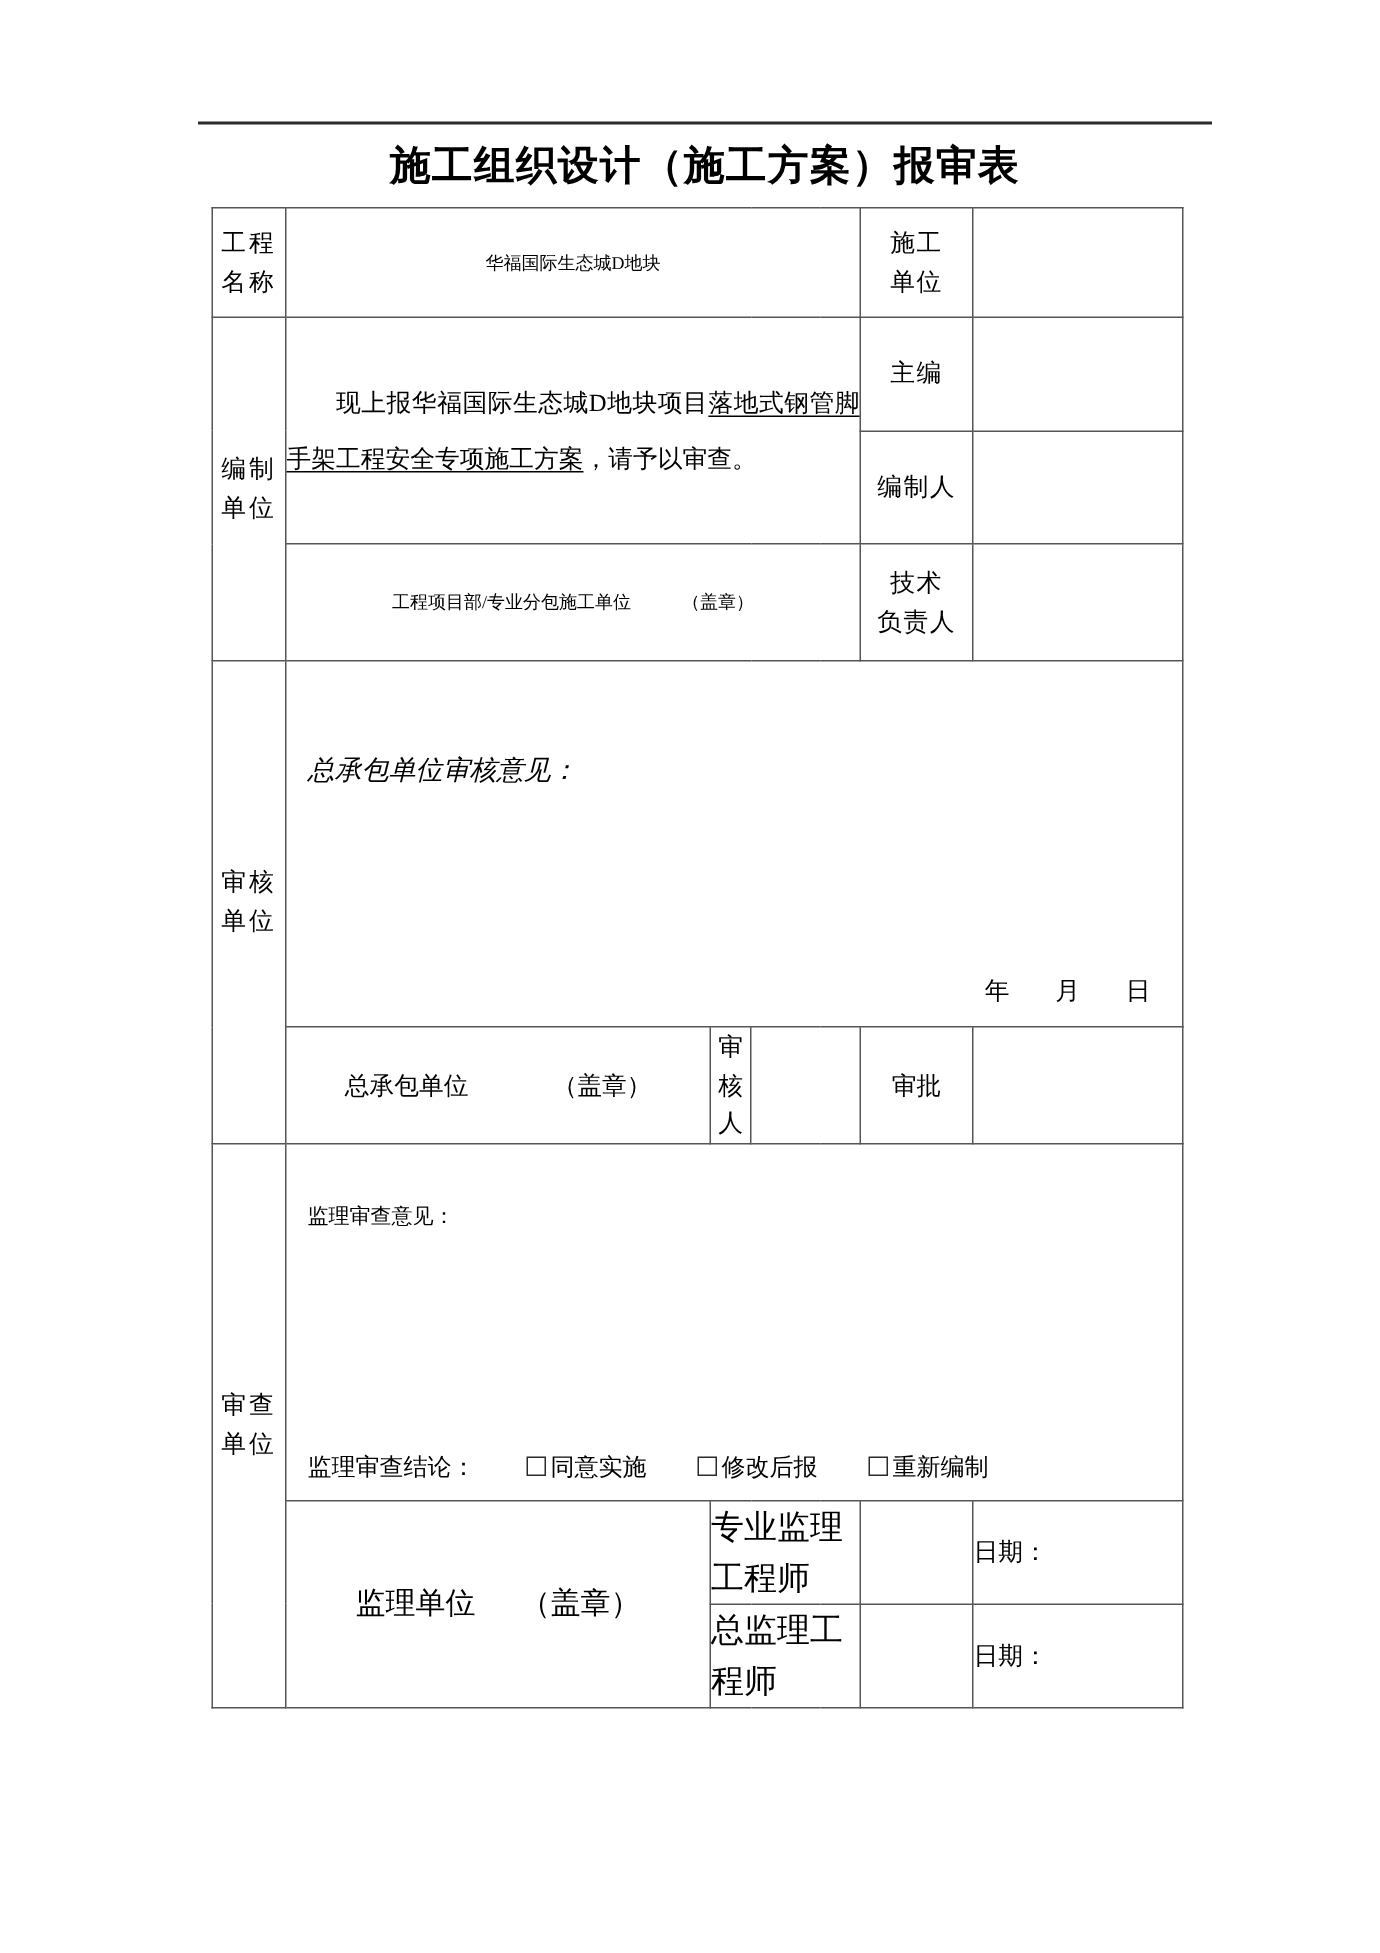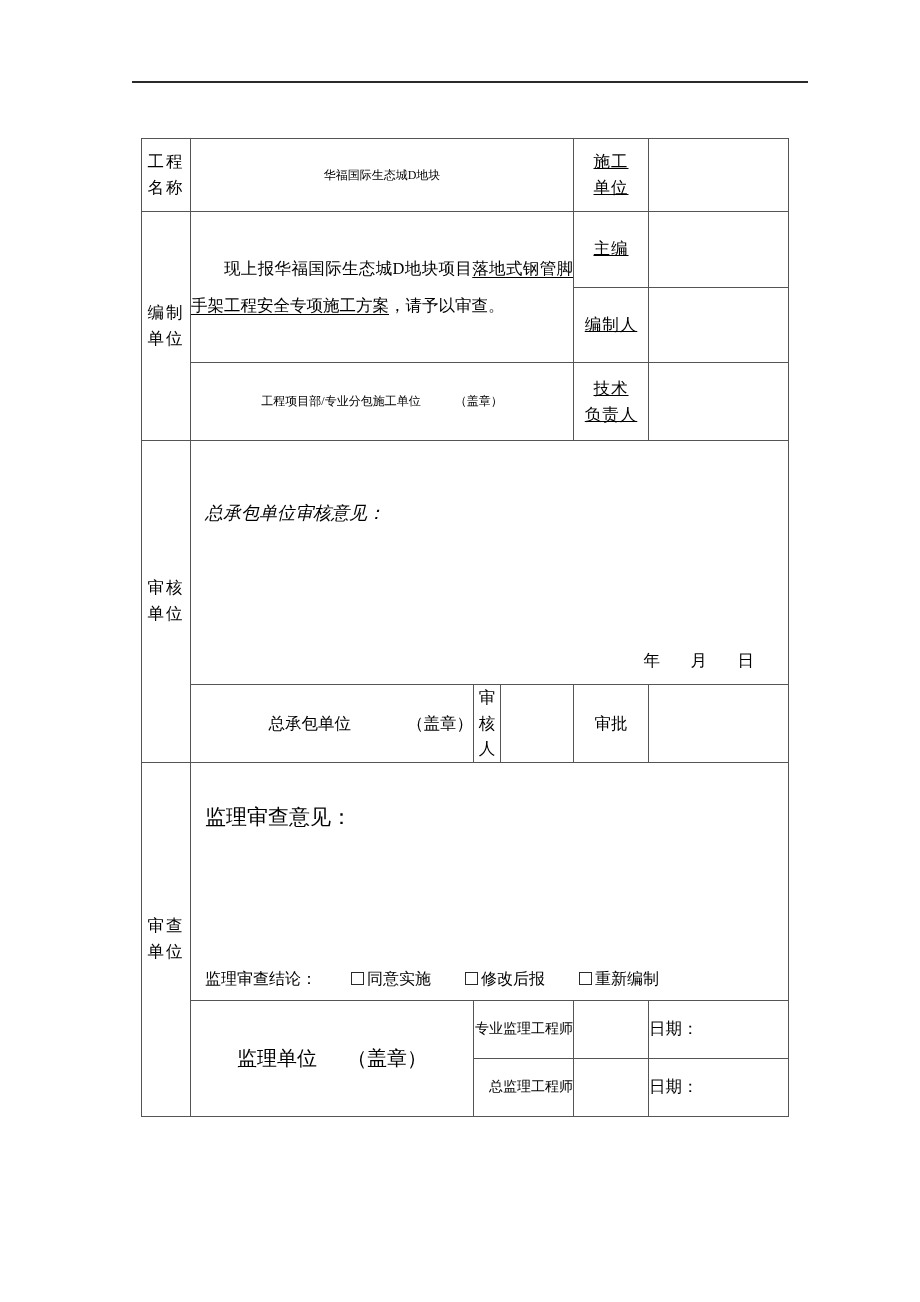--- a/index.html
+++ b/index.html
@@ -77,21 +77,21 @@
   }
   .side-label .ln { display: block; letter-spacing: 2px; }
 
   .mid-label {
     width: 75px;
     text-align: center;
     vertical-align: middle;
     font-size: 16.5px;
     line-height: 26px;
   }
-  .mid-label .ln { display: block; letter-spacing: 1px; text-decoration: underline; }
+  .mid-label .ln { display: block; letter-spacing: 1px; }
 
   .blank-cell { width: 115px; }
 
   .center-cell {
     text-align: center;
     vertical-align: middle;
     font-size: 12px;
   }
 
   
@@ -119,37 +119,37 @@
   }
   .opinion-label {
     position: absolute;
     left: 14px;
     top: 59px;
     font-size: 18px;
     font-style: italic;
   }
   .date-line {
     position: absolute;
-    right: 27px;
+    right: 14px;
     bottom: 10px;
     font-size: 16.5px;
     letter-spacing: 7px;
   }
 
   .review-cell {
     vertical-align: top;
     padding: 0;
     position: relative;
     height: 237px;
   }
   .review-label {
     position: absolute;
     left: 14px;
     top: 38px;
-    font-size: 21px;
+    font-size: 14px;
   }
   .conclusion-row {
     position: absolute;
     left: 14px;
     bottom: 8px;
     font-size: 16px;
     white-space: nowrap;
   }
   .conclusion-row .opt { margin-left: 34px; }
   .cbox {
@@ -157,62 +157,63 @@
     width: 11px;
     height: 11px;
     border: 1.3px solid #2a2a2a;
     margin-right: 3px;
     vertical-align: -1px;
   }
 
   
   .sig-cell {
     height: 38px;
-    text-align: right;
+    text-align: center;
     padding-left: 14px;
     font-size: 16.5px;
     vertical-align: middle;
   }
   .sig-cell .gap { display: inline-block; width: 56px; }
   .sig-name {
     text-align: center;
     font-size: 16.5px;
     vertical-align: middle;
   }
 
   
   .sup-unit-cell {
     text-align: center;
     vertical-align: middle;
     font-size: 20px;
   }
   .sup-unit-cell .gap { display: inline-block; width: 30px; }
   .sup-role-cell {
-    text-align: right;
+    text-align: left;
     vertical-align: top;
     padding-top: 9px;
-    font-size: 14px;
+    font-size: 22px;
     height: 57px;
   }
   .sup-sign-cell { vertical-align: top; }
   .sup-date-cell {
     vertical-align: top;
     padding: 9px 0 0 12px;
     font-size: 16.5px;
     text-align: left;
     margin-top: 12px;
   }
 </style>
 </head>
 <body>
 
 <div class="page">
 
   <div class="top-rule"></div>
 
+  <div class="doc-title">施工组织设计（施工方案）报审表</div>
 
   <table class="form-table">
     <colgroup>
       <col style="width:49px">
       <col style="width:213px">
       <col style="width:70px">
       <col style="width:27px">
       <col style="width:46px">
       <col style="width:27px">
       <col style="width:75px">

